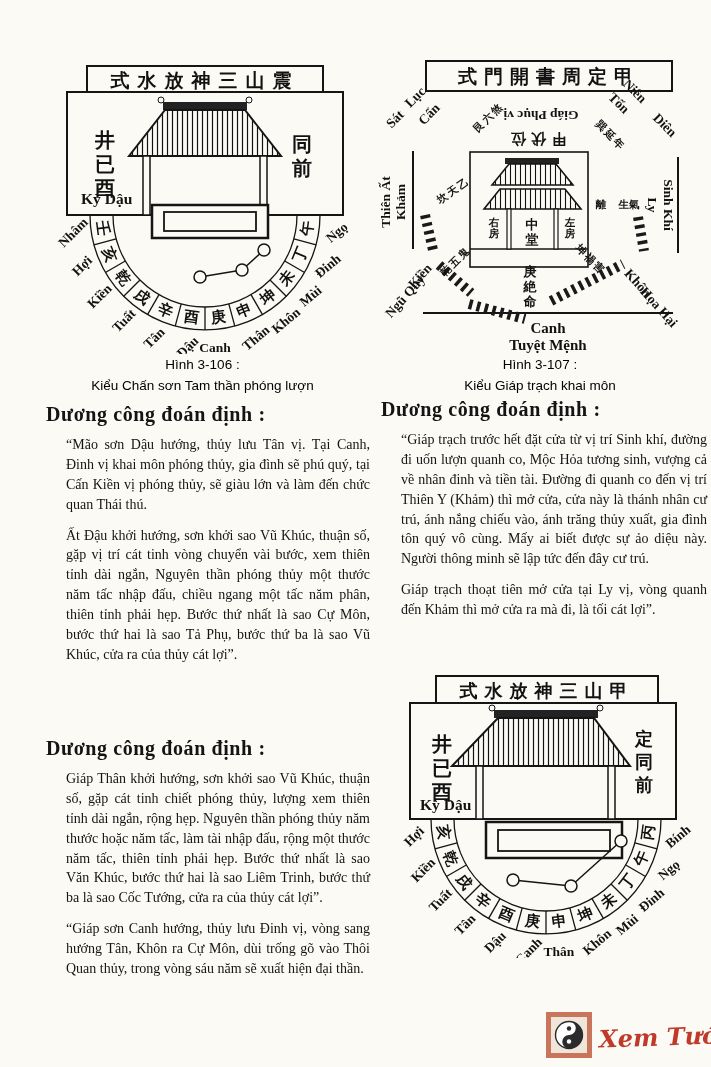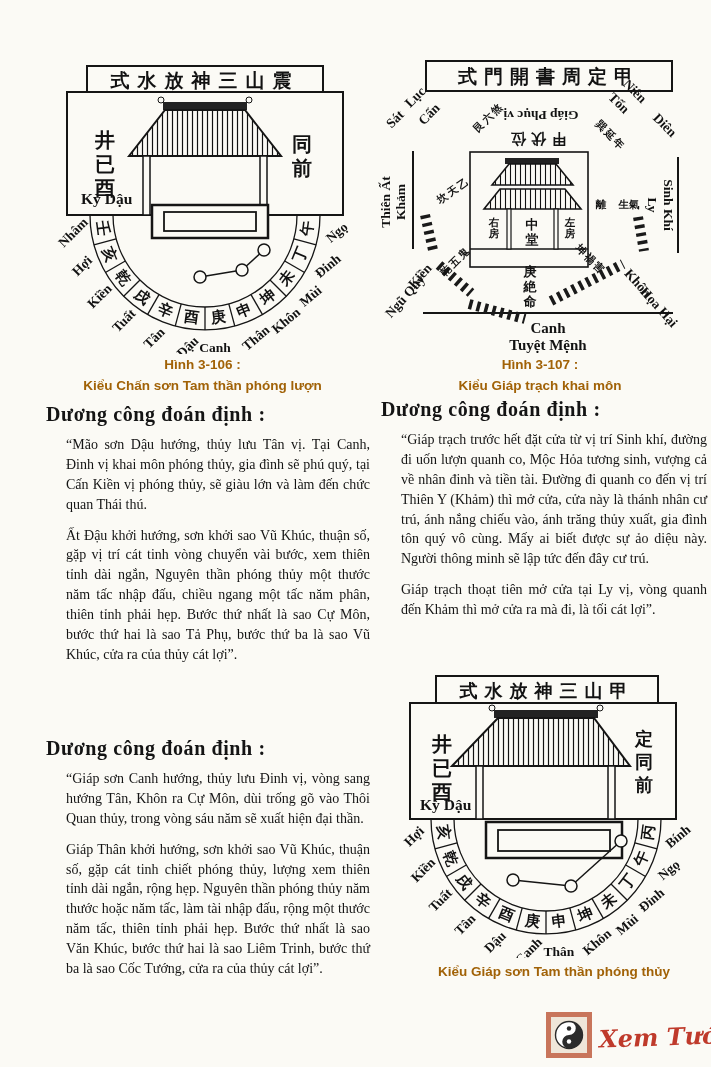--- a/index.html
+++ b/index.html
@@ -1,20 +1,20 @@
 <!DOCTYPE html>
 <html><head>
 <meta charset="utf-8">
 <style>
   html,body{margin:0;padding:0;}
   body{width:711px;height:1067px;background:#fbfaf5;position:relative;overflow:hidden;
        font-family:"Liberation Serif",serif;color:#141414;}
   .abs{position:absolute;}
   .caption{position:absolute;text-align:center;font-family:"Liberation Sans",sans-serif;
-           font-weight:bold;font-size:13.5px;line-height:1.55;color:#a16207;}
+           font-weight:normal;font-size:13.5px;line-height:1.55;color:#000000;}
   .textblock{position:absolute;}
   .heading{font-weight:bold;font-size:20px;letter-spacing:.6px;margin:0 0 9px 0;}
   .para{margin:0 0 11px 20px;font-size:14px;line-height:1.42;text-align:justify;}
   svg text{fill:#121212;}
   .cn-cell{font-family:"DejaVu Sans",sans-serif;font-weight:bold;font-size:15px;
            text-anchor:middle;dominant-baseline:central;}
   .cn-big{font-family:"DejaVu Sans",sans-serif;font-weight:bold;font-size:20px;
           text-anchor:middle;dominant-baseline:central;}
   .cn-mid{font-family:"DejaVu Sans",sans-serif;font-weight:bold;font-size:13px;
           text-anchor:middle;dominant-baseline:central;}
@@ -212,22 +212,22 @@
 </div>
 
 <div class="textblock" style="left:381px;top:398px;width:326px;">
   <p class="heading">Dương công đoán định :</p>
   <p class="para">“Giáp trạch trước hết đặt cửa từ vị trí Sinh khí, đường đi uốn lượn quanh co, Mộc Hỏa tương sinh, vượng cả về nhân đinh và tiền tài. Đường đi quanh co đến vị trí Thiên Y (Khảm) thì mở cửa, cửa này là thánh nhân cư trú, ánh nắng chiếu vào, ánh trăng thủy xuất, gia đình tôn quý vô cùng. Mấy ai biết được sự ảo diệu này. Người thông minh sẽ lập tức đến đây cư trú.</p>
   <p class="para">Giáp trạch thoạt tiên mở cửa tại Ly vị, vòng quanh đến Khảm thì mở cửa ra mà đi, là tối cát lợi”.</p>
 </div>
 
 <div class="textblock" style="left:46px;top:737px;width:324px;">
   <p class="heading">Dương công đoán định :</p>
+  <p class="para">Giáp Thân khởi hướng, sơn khởi sao Vũ Khúc, thuận số, gặp cát tinh chiết phóng thủy, lượng xem thiên tỉnh dài ngắn, rộng hẹp. Nguyên thần phóng thủy năm thước hoặc năm tấc, làm tài nhập đấu, rộng một thước năm tấc, thiên tỉnh phải hẹp. Bước thứ nhất là sao Văn Khúc, bước thứ hai là sao Liêm Trinh, bước thứ ba là sao Cốc Tướng, cửa ra của thủy cát lợi”.</p>
   <p class="para">“Giáp sơn Canh hướng, thủy lưu Đinh vị, vòng sang hướng Tân, Khôn ra Cự Môn, dùi trống gõ vào Thôi Quan thủy, trong vòng sáu năm sẽ xuất hiện đại thần.</p>
-  <p class="para">Giáp Thân khởi hướng, sơn khởi sao Vũ Khúc, thuận số, gặp cát tinh chiết phóng thủy, lượng xem thiên tỉnh dài ngắn, rộng hẹp. Nguyên thần phóng thủy năm thước hoặc năm tấc, làm tài nhập đấu, rộng một thước năm tấc, thiên tỉnh phải hẹp. Bước thứ nhất là sao Văn Khúc, bước thứ hai là sao Liêm Trinh, bước thứ ba là sao Cốc Tướng, cửa ra của thủy cát lợi”.</p>
 </div>
 
 <div class="abs" style="left:386px;top:666px;">
 <svg width="312" height="292" viewBox="0 0 312 292">
   <defs>
     <pattern id="h3" width="5" height="8" patternUnits="userSpaceOnUse">
       <line x1="2.5" y1="0" x2="2.5" y2="8" stroke="#111" stroke-width="1.2"></line>
     </pattern>
   </defs>
   <g stroke="#151515" fill="none">
@@ -304,21 +304,20 @@
   <g stroke="#151515" stroke-width="1.5">
     <line x1="127" y1="214" x2="185" y2="220"></line>
     <line x1="185" y1="220" x2="235" y2="175"></line>
     <circle cx="127" cy="214" r="6" fill="#fbfaf5"></circle>
     <circle cx="185" cy="220" r="6" fill="#fbfaf5"></circle>
     <circle cx="235" cy="175" r="6" fill="#fbfaf5"></circle>
   </g>
 </svg>
 </div>
 <div class="caption" style="left:398px;top:962px;width:312px;">
-  <div>Kiểu Giáp sơn Tam thần phóng thủy</div>
 </div>
 
 <div class="pagenum">180</div>
 
 <div class="watermark">
   <div class="wm-logo">
     <svg width="30" height="30" viewBox="0 0 30 30">
       <circle cx="15" cy="15" r="13.5" fill="#ffffff" stroke="#2b2b2b" stroke-width="1.4"></circle>
       <path d="M15,1.5 a13.5,13.5 0 0 1 0,27 a6.75,6.75 0 0 1 0,-13.5 a6.75,6.75 0 0 0 0,-13.5 z" fill="#2b2b2b"></path>
       <circle cx="15" cy="8.5" r="2.2" fill="#2b2b2b"></circle>

